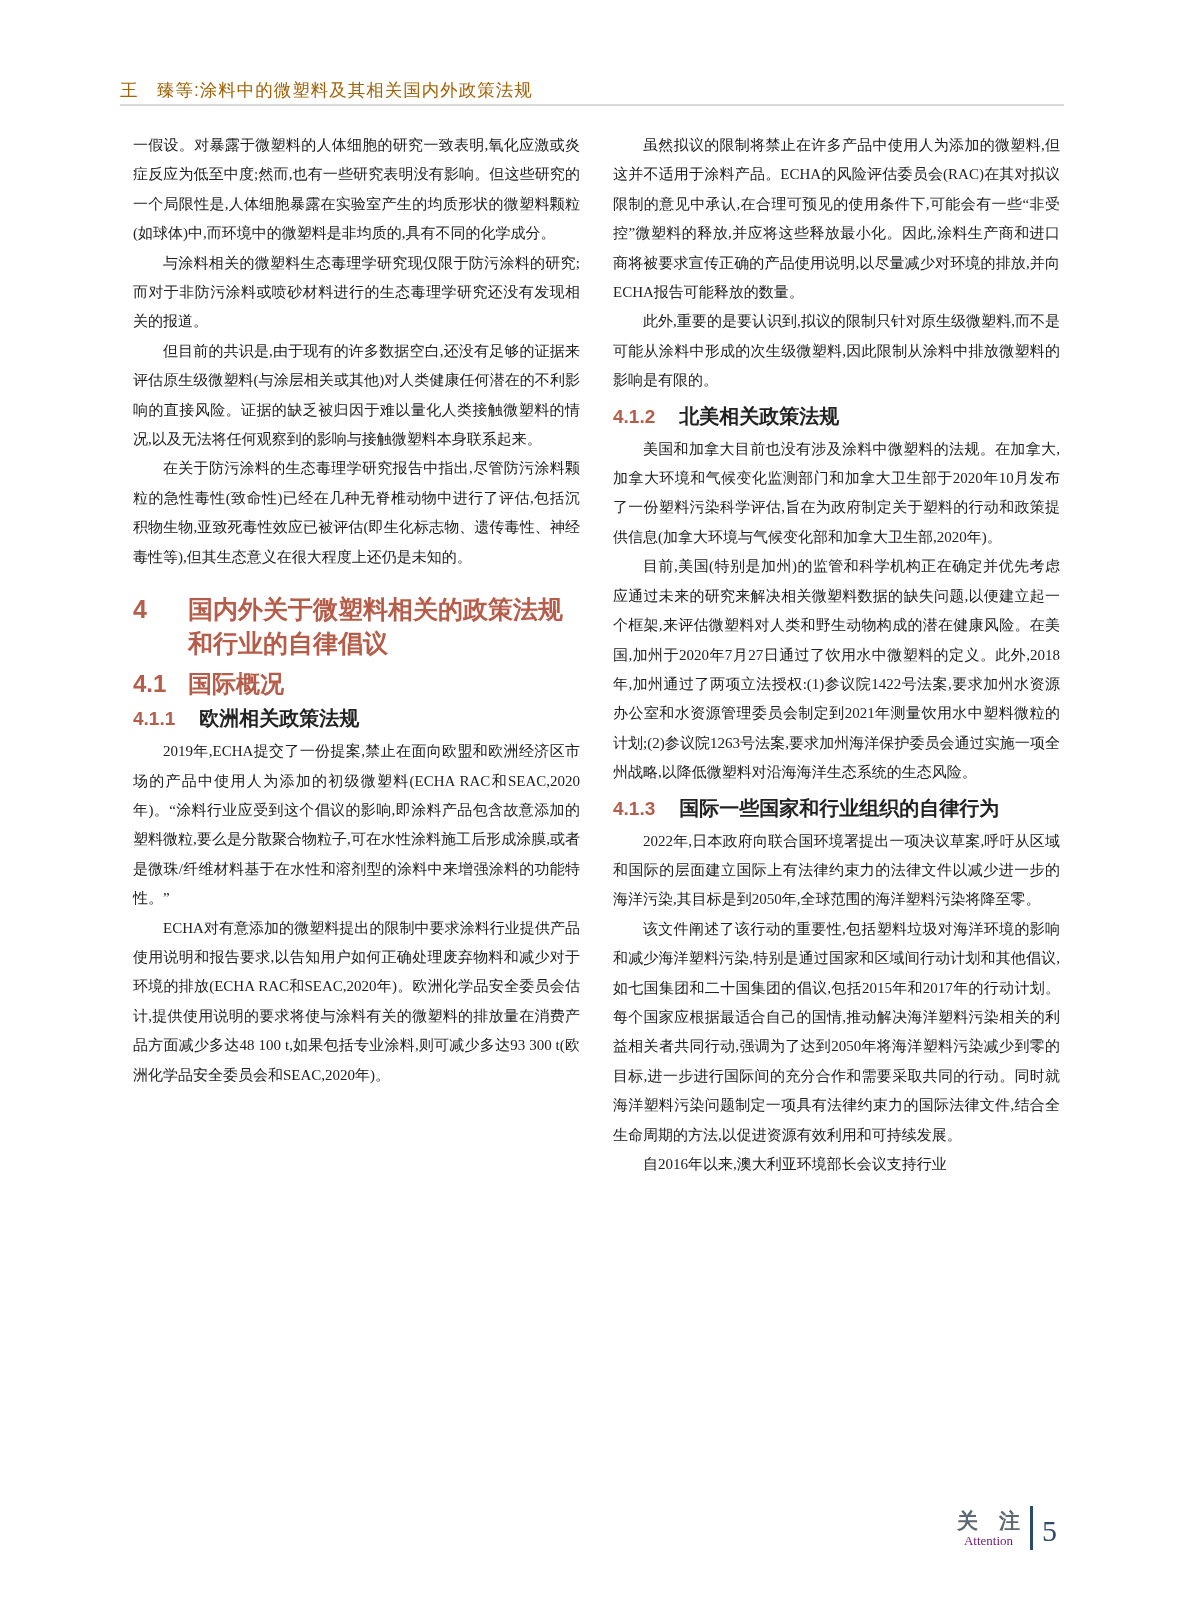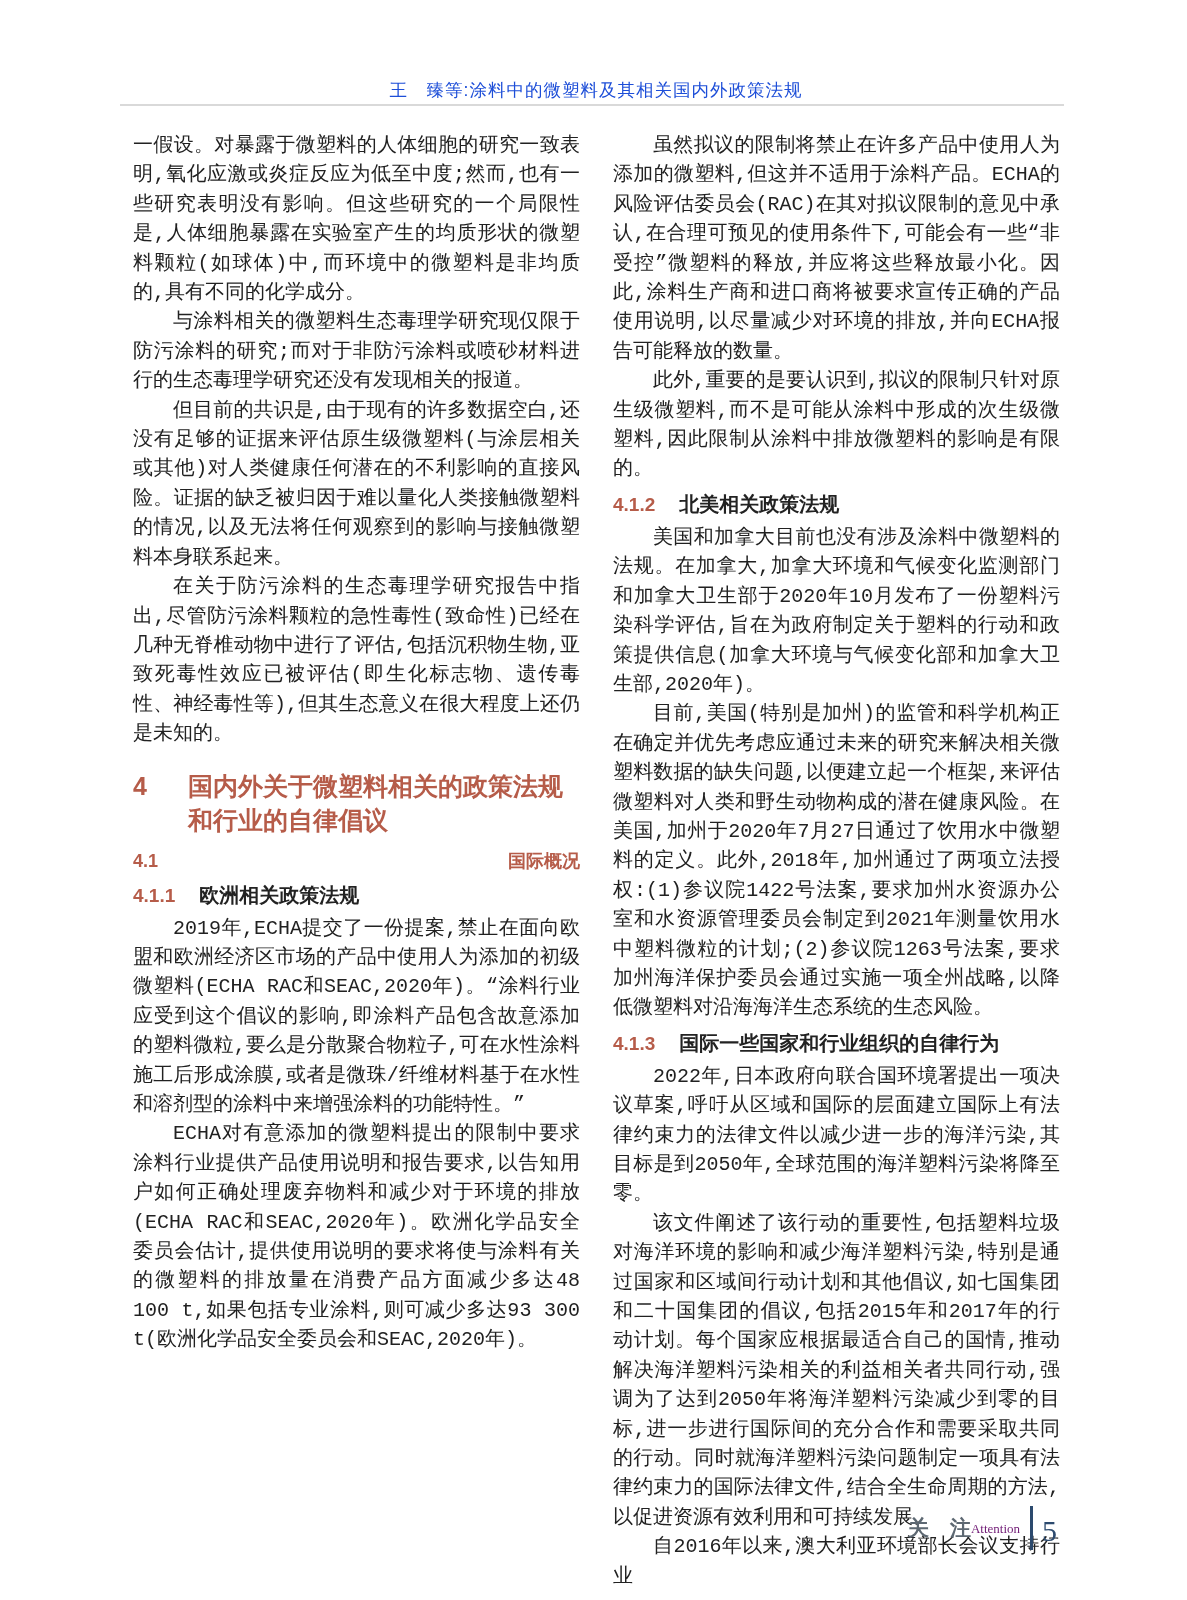--- a/index.html
+++ b/index.html
@@ -6,63 +6,62 @@
   .page{
     position:relative;
     width:1187px;height:1600px;
     background:#ffffff;
     overflow:hidden;
     font-family:"Liberation Serif","DejaVu Serif",serif;
     color:#212121;
   }
   
   .running-header{
-    position:absolute;top:78px;left:129px;right:124px;
-    text-align:center;
+    position:absolute;top:78px;left:120px;right:124px;
+    text-align:left;
     font-family:"Liberation Sans","DejaVu Sans",sans-serif;
     font-size:17.5px;letter-spacing:1px;
-    color:#1d4ed8;
+    color:#a16207;
   }
   .header-rule{
     position:absolute;top:104px;left:120px;right:123px;
     height:2px;background:#d9d9d9;
   }
   
   .columns{
     position:absolute;top:131px;left:133px;
     display:flex;gap:33px;
   }
   .col{width:447px;}
   .col p{
     margin:0;
-    font-size:20px;line-height:29.4px;
+    font-size:15px;line-height:29.4px;
     text-align:justify;text-justify:inter-character;
     text-indent:2em;
     color:#212121;
-    font-family:Liberation Mono, monospace;
   }
   .col p.continuation{text-indent:0;}
   
   .h-section{
     display:flex;
     margin:20px 0 10px 0;
     color:#b65c49;
     font-family:"Liberation Sans","DejaVu Sans",sans-serif;
     font-weight:700;
     font-size:25px;line-height:34px;
     text-align:left;
   }
   .h-section .h-num{flex:none;width:55px;}
   .h-sub{
     display:flex;
     margin:8px 0 6px 0;
     color:#b65c49;
     font-family:"Liberation Sans","DejaVu Sans",sans-serif;
     font-weight:700;
-    font-size:18px;line-height:28px;justify-content:space-between;
+    font-size:24px;line-height:28px;
   }
   .h-sub .h-num{flex:none;width:55px;}
   .h-sub3{
     margin:6px 0 4px 0;
     font-size:20px;line-height:29px;
     font-weight:600;
     color:#222222;
   }
   .h-sub3 .h-num{
     color:#b65c49;
@@ -70,21 +69,21 @@
     font-weight:700;
     font-size:19px;
     margin-right:24px;
   }
   
   .footer{
     position:absolute;right:130px;bottom:50px;
     display:flex;align-items:center;
   }
   .footer-zh-block{
-    display:flex;flex-direction:row;align-items:center;
+    display:flex;flex-direction:column;align-items:center;
     margin-right:10px;
   }
   .footer-zh{
     font-family:"Liberation Sans","DejaVu Sans",sans-serif;
     font-weight:700;
     font-size:21px;line-height:24px;
     color:#5d6872;
   }
   .footer-en{
     font-family:"Liberation Serif","DejaVu Serif",serif;

